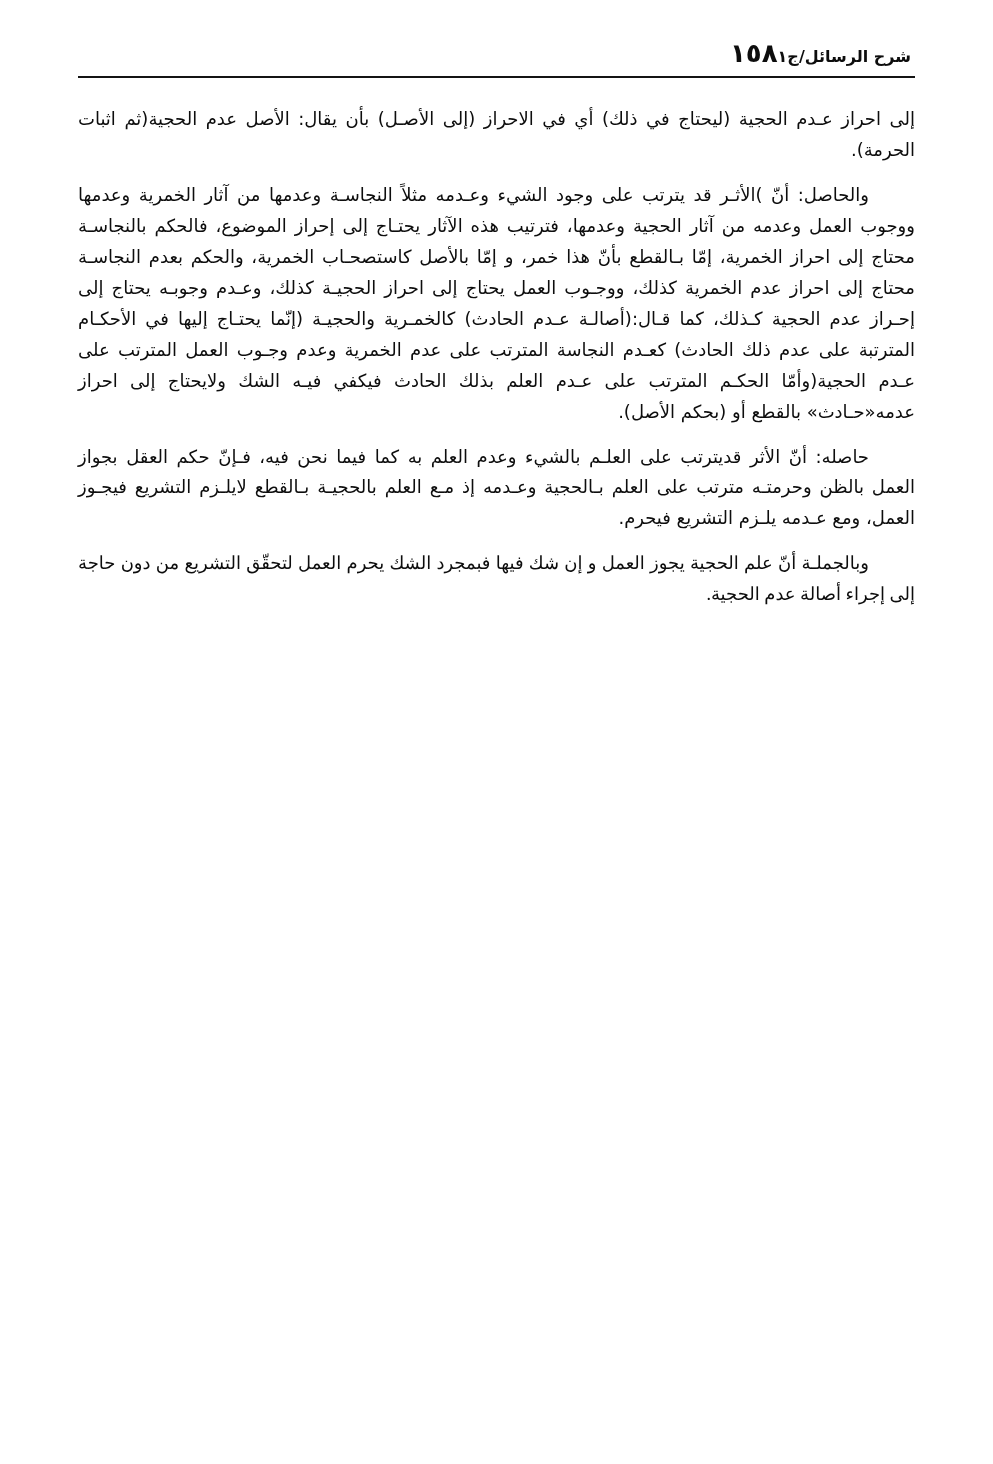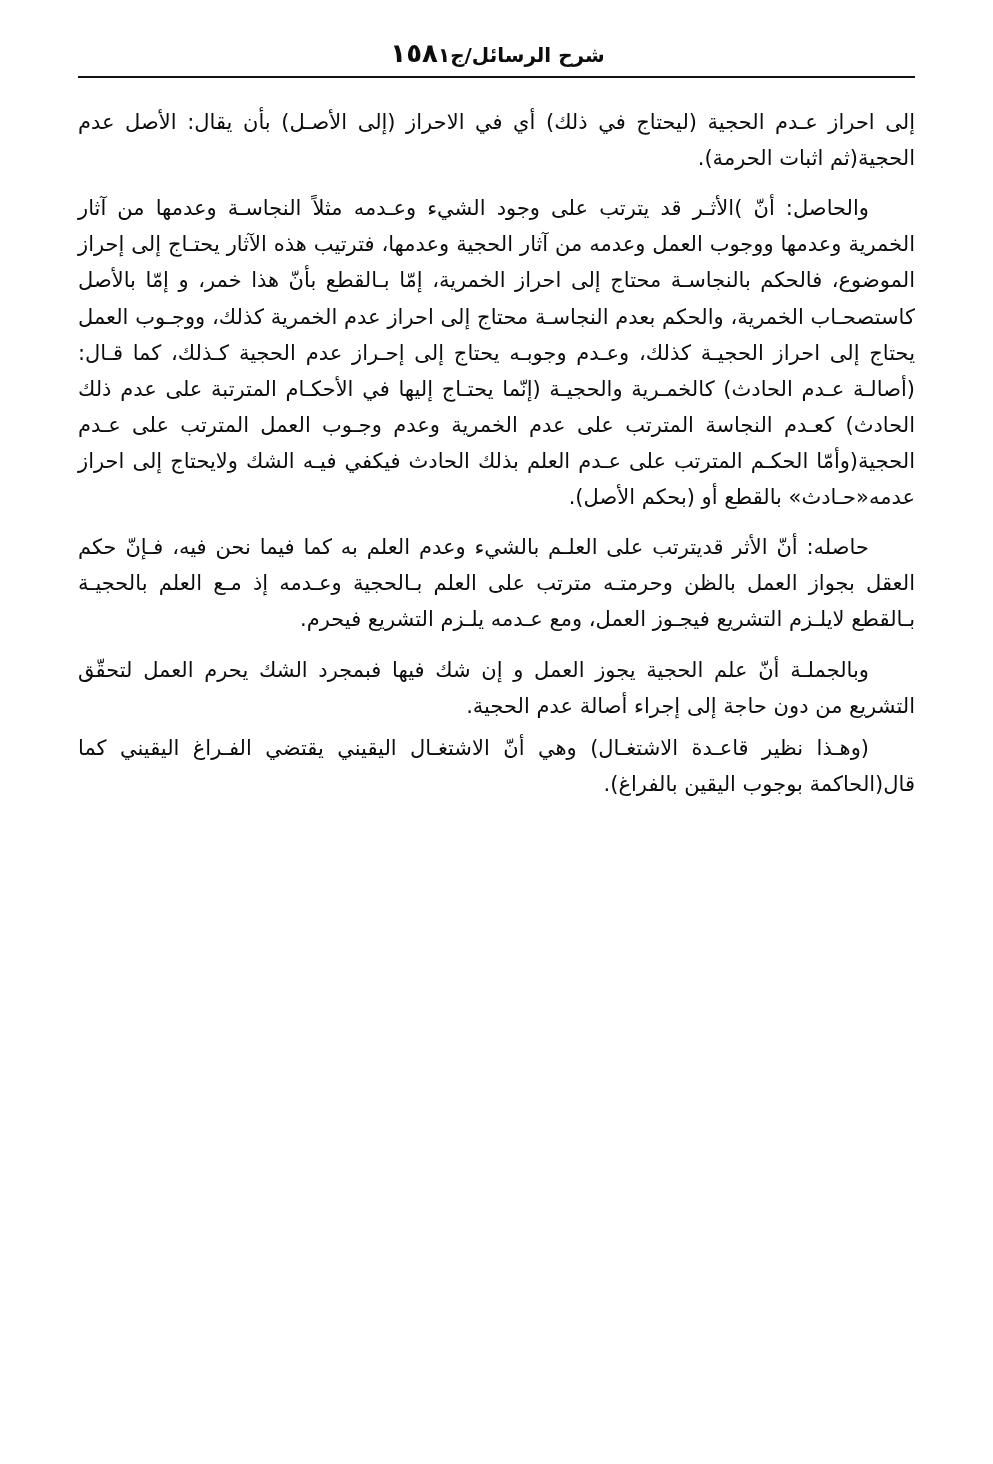--- a/index.html
+++ b/index.html
@@ -17,71 +17,71 @@
   .page {
     position: relative;
     width: 993px;
     height: 1464px;
     box-sizing: border-box;
     padding: 38px 78px 20px 78px;
   }
   .header {
     display: flex;
     flex-direction: row-reverse;
-    justify-content: center;
+    justify-content: flex-end;
     align-items: baseline;
     font-size: 25px;
     font-weight: 700;
     letter-spacing: 0;
     padding: 0 4px 6px 6px;
     margin-bottom: 2px;
   }
   .header .folio {
     font-size: 26px;
     font-weight: 700;
   }
   .header .book-title {
-    font-size: 20px;
+    font-size: 16px;
     font-weight: 700;
   }
   .rule {
     border: none;
     border-top: 2px solid #141414;
     margin: 0 0 26px 0;
   }
   .body-text {
-    font-size: 21px;
+    font-size: 18px;
     line-height: 1.72;
     text-align: justify;
     text-justify: inter-word;
   }
   p {
     margin: 0 0 14px 0;
     text-indent: 0;
   }
   p.indent {
     text-indent: 46px;
   }
   p.tight {
     margin-bottom: 6px;
+    font-family: Liberation Serif, serif;
   }
 </style>
 </head>
 <body>
 
 <div class="page">
 
   <div class="header">
     <span class="folio">١٥٨</span>
     <span class="book-title">شرح الرسائل/ج١</span>
   </div>
 
   <hr class="rule">
 
   <div class="body-text">
     <p>إلى احراز عـدم الحجية (ليحتاج في ذلك) أي في الاحراز (إلى الأصـل) بأن يقال: الأصل عدم الحجية(ثم اثبات الحرمة).</p>
     <p class="indent">والحاصل: أنّ )الأثـر قد يترتب على وجود الشيء وعـدمه مثلاً النجاسـة وعدمها من آثار الخمرية وعدمها ووجوب العمل وعدمه من آثار الحجية وعدمها، فترتيب هذه الآثار يحتـاج إلى إحراز الموضوع، فالحكم بالنجاسـة محتاج إلى احراز الخمرية، إمّا بـالقطع بأنّ هذا خمر، و إمّا بالأصل كاستصحـاب الخمرية، والحكم بعدم النجاسـة محتاج إلى احراز عدم الخمرية كذلك، ووجـوب العمل يحتاج إلى احراز الحجيـة كذلك، وعـدم وجوبـه يحتاج إلى إحـراز عدم الحجية كـذلك، كما قـال:(أصالـة عـدم الحادث) كالخمـرية والحجيـة (إنّما يحتـاج إليها في الأحكـام المترتبة على عدم ذلك الحادث) كعـدم النجاسة المترتب على عدم الخمرية وعدم وجـوب العمل المترتب على عـدم الحجية(وأمّا الحكـم المترتب على عـدم العلم بذلك الحادث فيكفي فيـه الشك ولايحتاج إلى احراز عدمه«حـادث» بالقطع أو (بحكم الأصل).</p>
     <p class="indent">حاصله: أنّ الأثر قديترتب على العلـم بالشيء وعدم العلم به كما فيما نحن فيه، فـإنّ حكم العقل بجواز العمل بالظن وحرمتـه مترتب على العلم بـالحجية وعـدمه إذ مـع العلم بالحجيـة بـالقطع لايلـزم التشريع فيجـوز العمل، ومع عـدمه يلـزم التشريع فيحرم.</p>
     <p class="indent tight">وبالجملـة أنّ علم الحجية يجوز العمل و إن شك فيها فبمجرد الشك يحرم العمل لتحقّق التشريع من دون حاجة إلى إجراء أصالة عدم الحجية.</p>
-    <p class="indent tight">(وهـذا نظير قاعـدة الاشتغـال) وهي أنّ الاشتغـال اليقيني يقتضي الفـراغ اليقيني كما قال(الحاكمة بوجوب اليقين بالفراغ).</p>
   </div>
 
 </div>
 
 </body></html>

